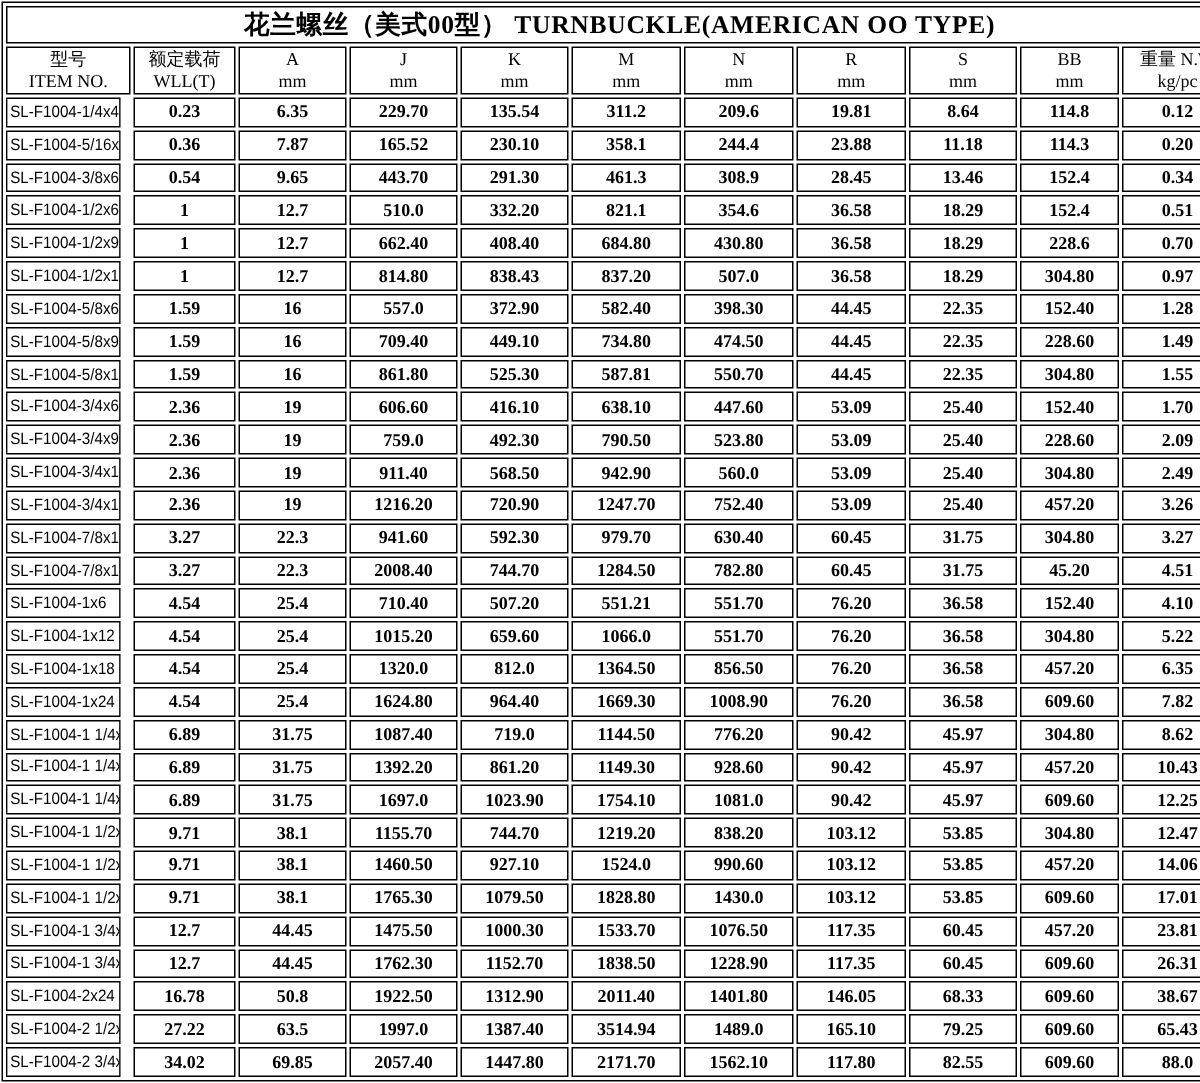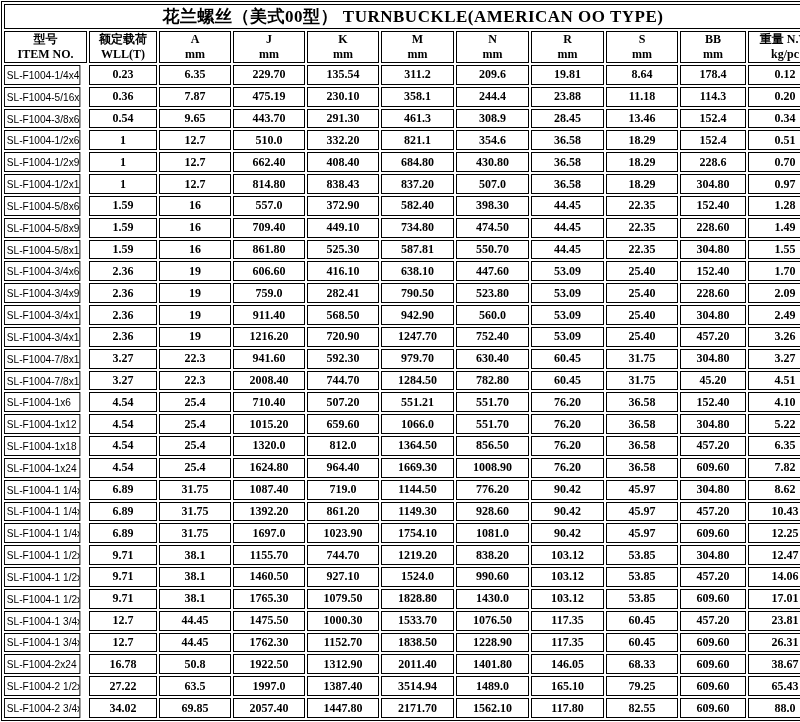--- a/index.html
+++ b/index.html
@@ -33,21 +33,21 @@
   }
   .title-cell {
     height: 20px;
     font-size: 17px;
     font-weight: bold;
     letter-spacing: 0.5px;
   }
   .spec-table th {
     height: 28px;
     font-size: 12px;
-    font-weight: bold;
+    font-weight: normal;
     line-height: 1.25;
   }
   .spec-table td.val {
     font-size: 12px;
     font-weight: bold;
   }
   .spec-table td.item {
     font-size: 11px;
     font-weight: normal;
     text-align: left;
@@ -129,28 +129,28 @@
       <tr>
         <td class="item">SL-F1004-1/4x4</td>
         <td class="val">0.23</td>
         <td class="val">6.35</td>
         <td class="val">229.70</td>
         <td class="val">135.54</td>
         <td class="val">311.2</td>
         <td class="val">209.6</td>
         <td class="val">19.81</td>
         <td class="val">8.64</td>
-        <td class="val">178.4</td>
+        <td class="val">114.8</td>
         <td class="val">0.12</td>
       </tr>
       <tr>
         <td class="item">SL-F1004-5/16x4</td>
         <td class="val">0.36</td>
         <td class="val">7.87</td>
-        <td class="val">475.19</td>
+        <td class="val">165.52</td>
         <td class="val">230.10</td>
         <td class="val">358.1</td>
         <td class="val">244.4</td>
         <td class="val">23.88</td>
         <td class="val">11.18</td>
         <td class="val">114.3</td>
         <td class="val">0.20</td>
       </tr>
       <tr>
         <td class="item">SL-F1004-3/8x6</td>
@@ -254,21 +254,21 @@
         <td class="val">53.09</td>
         <td class="val">25.40</td>
         <td class="val">152.40</td>
         <td class="val">1.70</td>
       </tr>
       <tr>
         <td class="item">SL-F1004-3/4x9</td>
         <td class="val">2.36</td>
         <td class="val">19</td>
         <td class="val">759.0</td>
-        <td class="val">282.41</td>
+        <td class="val">492.30</td>
         <td class="val">790.50</td>
         <td class="val">523.80</td>
         <td class="val">53.09</td>
         <td class="val">25.40</td>
         <td class="val">228.60</td>
         <td class="val">2.09</td>
       </tr>
       <tr>
         <td class="item">SL-F1004-3/4x12</td>
         <td class="val">2.36</td>

